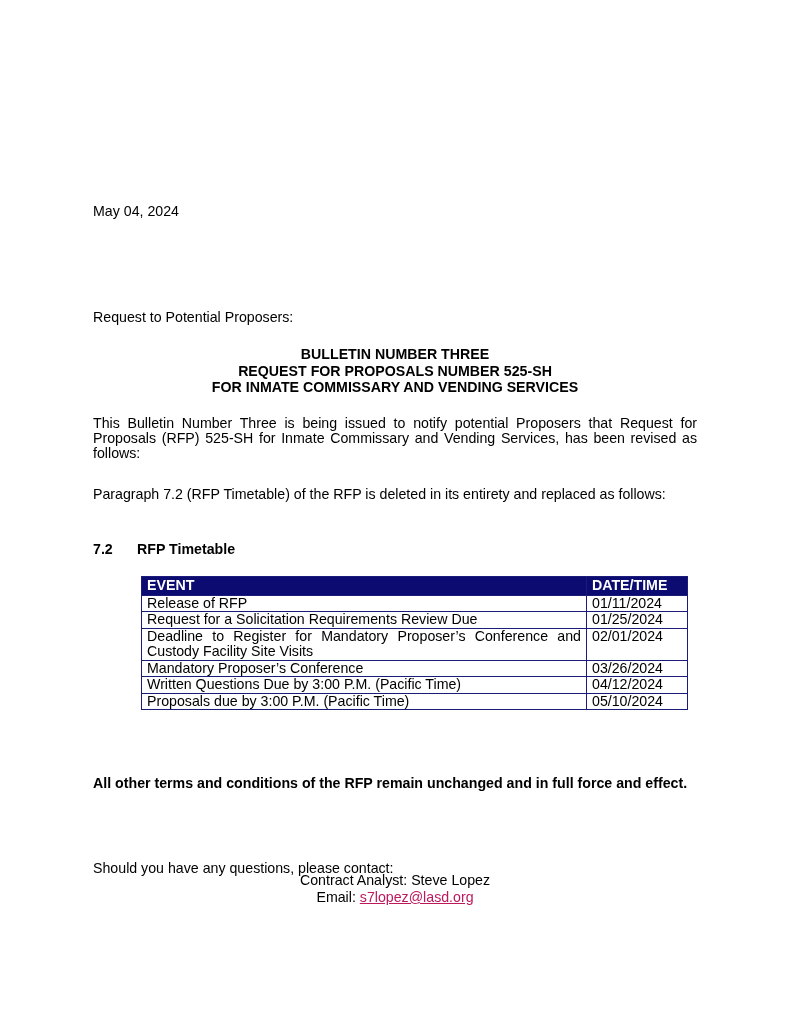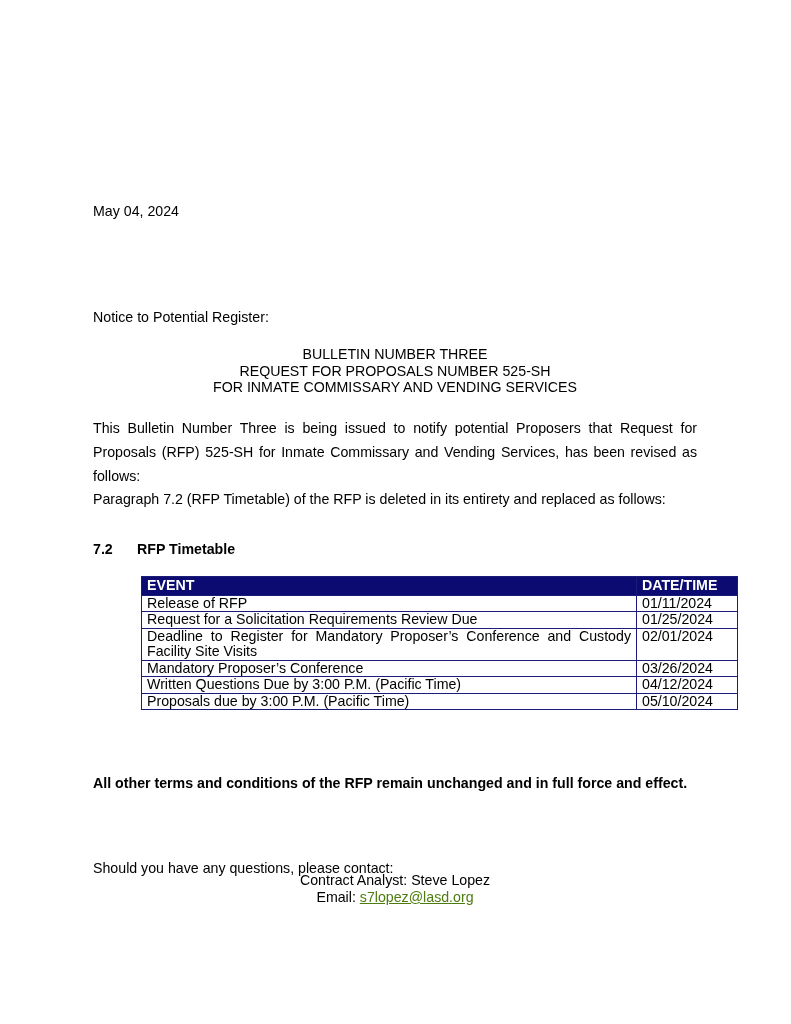--- a/index.html
+++ b/index.html
@@ -1,42 +1,42 @@
 <!DOCTYPE html>
 <html><head>
 <meta charset="utf-8">
 <style>
   html, body { margin: 0; padding: 0; background: #ffffff; }
   body { width: 791px; height: 1024px; position: relative; overflow: hidden;
          font-family: "Liberation Sans", sans-serif; color: #000; font-size: 14.2px; }
   .abs { position: absolute; }
   .date { left: 93px; top: 203px; }
   .notice { left: 93px; top: 309px; }
-  .title-block { left: 93px; top: 346px; width: 604px; text-align: center; font-weight: normal; line-height: 16.5px; }
-  .para { left: 93px; width: 604px; text-align: justify; line-height: 24px; text-align-last: left; }
+  .title-block { left: 93px; top: 346px; width: 604px; text-align: center; font-weight: bold; line-height: 16.5px; }
+  .para { left: 93px; width: 604px; text-align: justify; line-height: 15px; text-align-last: left; }
   .p1 { top: 416px; }
   .p2 { top: 487px; }
   .section { left: 93px; top: 541px; font-weight: bold; }
   .section .num { display: inline-block; width: 44px; }
-  table.timetable { position: absolute; left: 141px; top: 576px; width: 597px;
+  table.timetable { position: absolute; left: 141px; top: 576px; width: 547px;
     border-collapse: collapse; font-size: 14.2px; line-height: 15.5px; }
   table.timetable th, table.timetable td { border: 1.4px solid #1b1b7a; padding: 0 5px; vertical-align: top; text-align: left; }
   table.timetable th { background: #0b0b72; color: #fff; font-weight: bold; padding-top: 1px; padding-bottom: 1px; }
   table.timetable td.date-cell { width: 90px; white-space: nowrap; }
   table.timetable td.event-cell { text-align: justify; text-align-last: left; }
   .closing { left: 93px; top: 775px; font-weight: bold; }
   .question { left: 93px; top: 860px; }
   .contact { left: 93px; top: 872px; width: 604px; text-align: center; line-height: 17px; }
-  a.email { color: #4d7c0f; text-decoration: underline; }
+  a.email { color: #be185d; text-decoration: underline; }
 </style>
 </head>
 <body>
 
 <div class="abs date">May 04, 2024</div>
-<div class="abs notice">Notice to Potential Register:</div>
+<div class="abs notice">Request to Potential Proposers:</div>
 
 <div class="abs title-block">
   <div>BULLETIN NUMBER THREE</div>
   <div>REQUEST FOR PROPOSALS NUMBER 525-SH</div>
   <div>FOR INMATE COMMISSARY AND VENDING SERVICES</div>
 </div>
 
 <div class="abs para p1">This Bulletin Number Three is being issued to notify potential Proposers that Request for Proposals (RFP) 525-SH for Inmate Commissary and Vending Services, has been revised as follows:</div>
 <div class="abs para p2">Paragraph 7.2 (RFP Timetable) of the RFP is deleted in its entirety and replaced as follows:</div>
 

